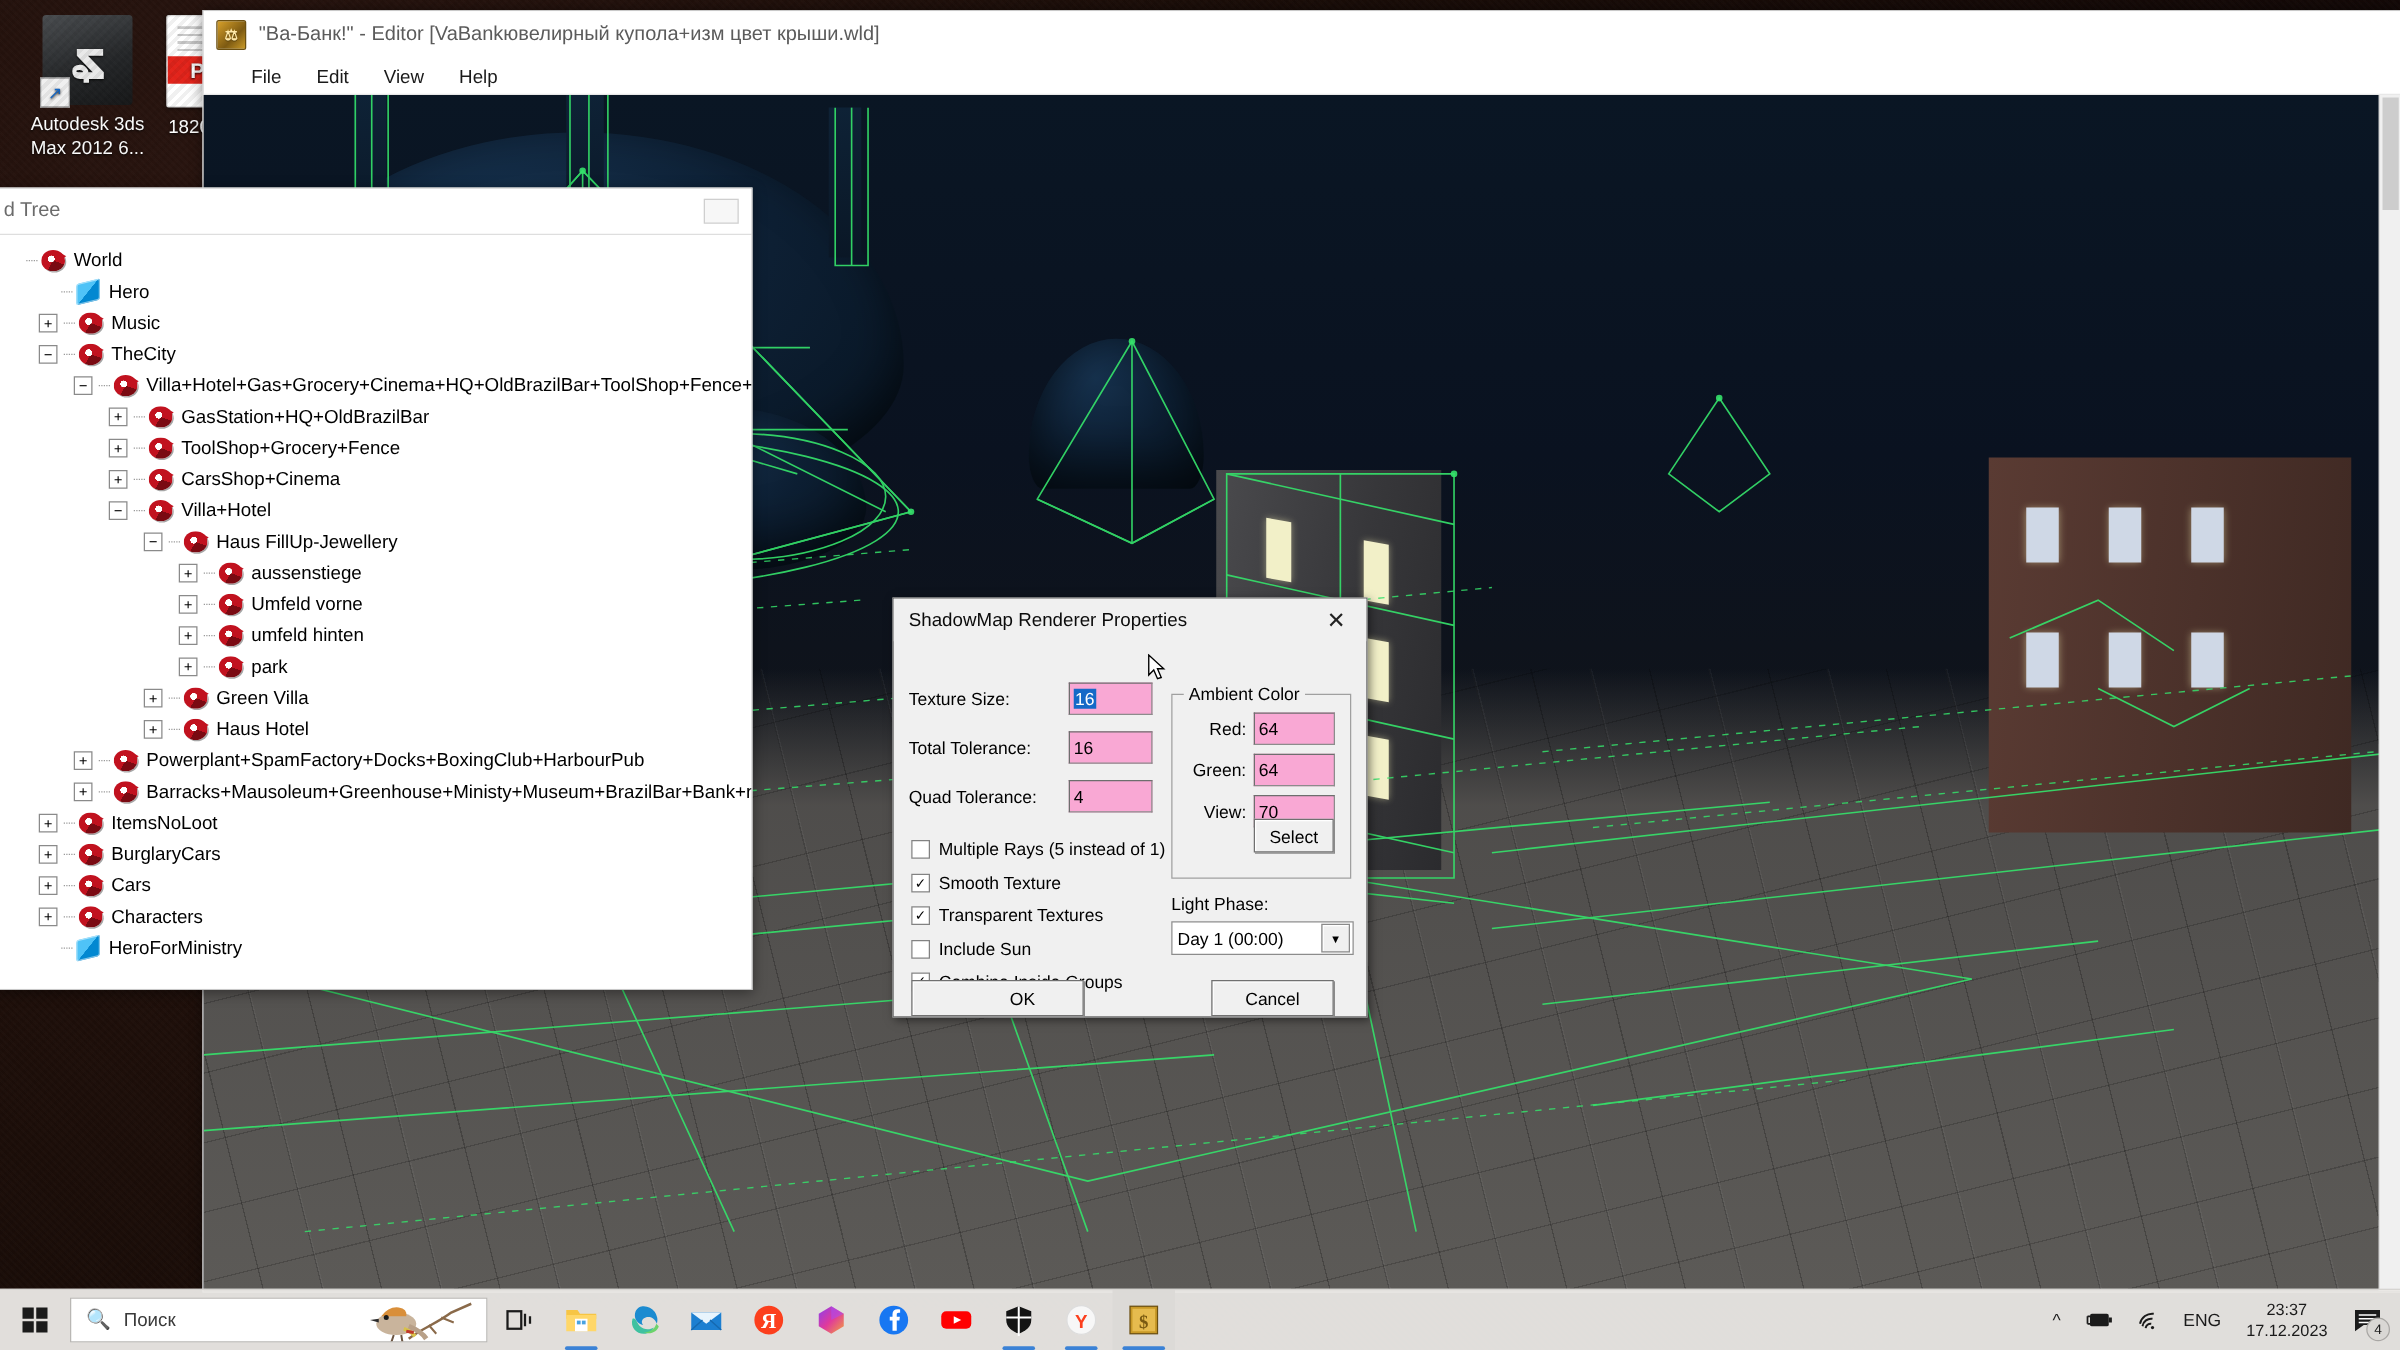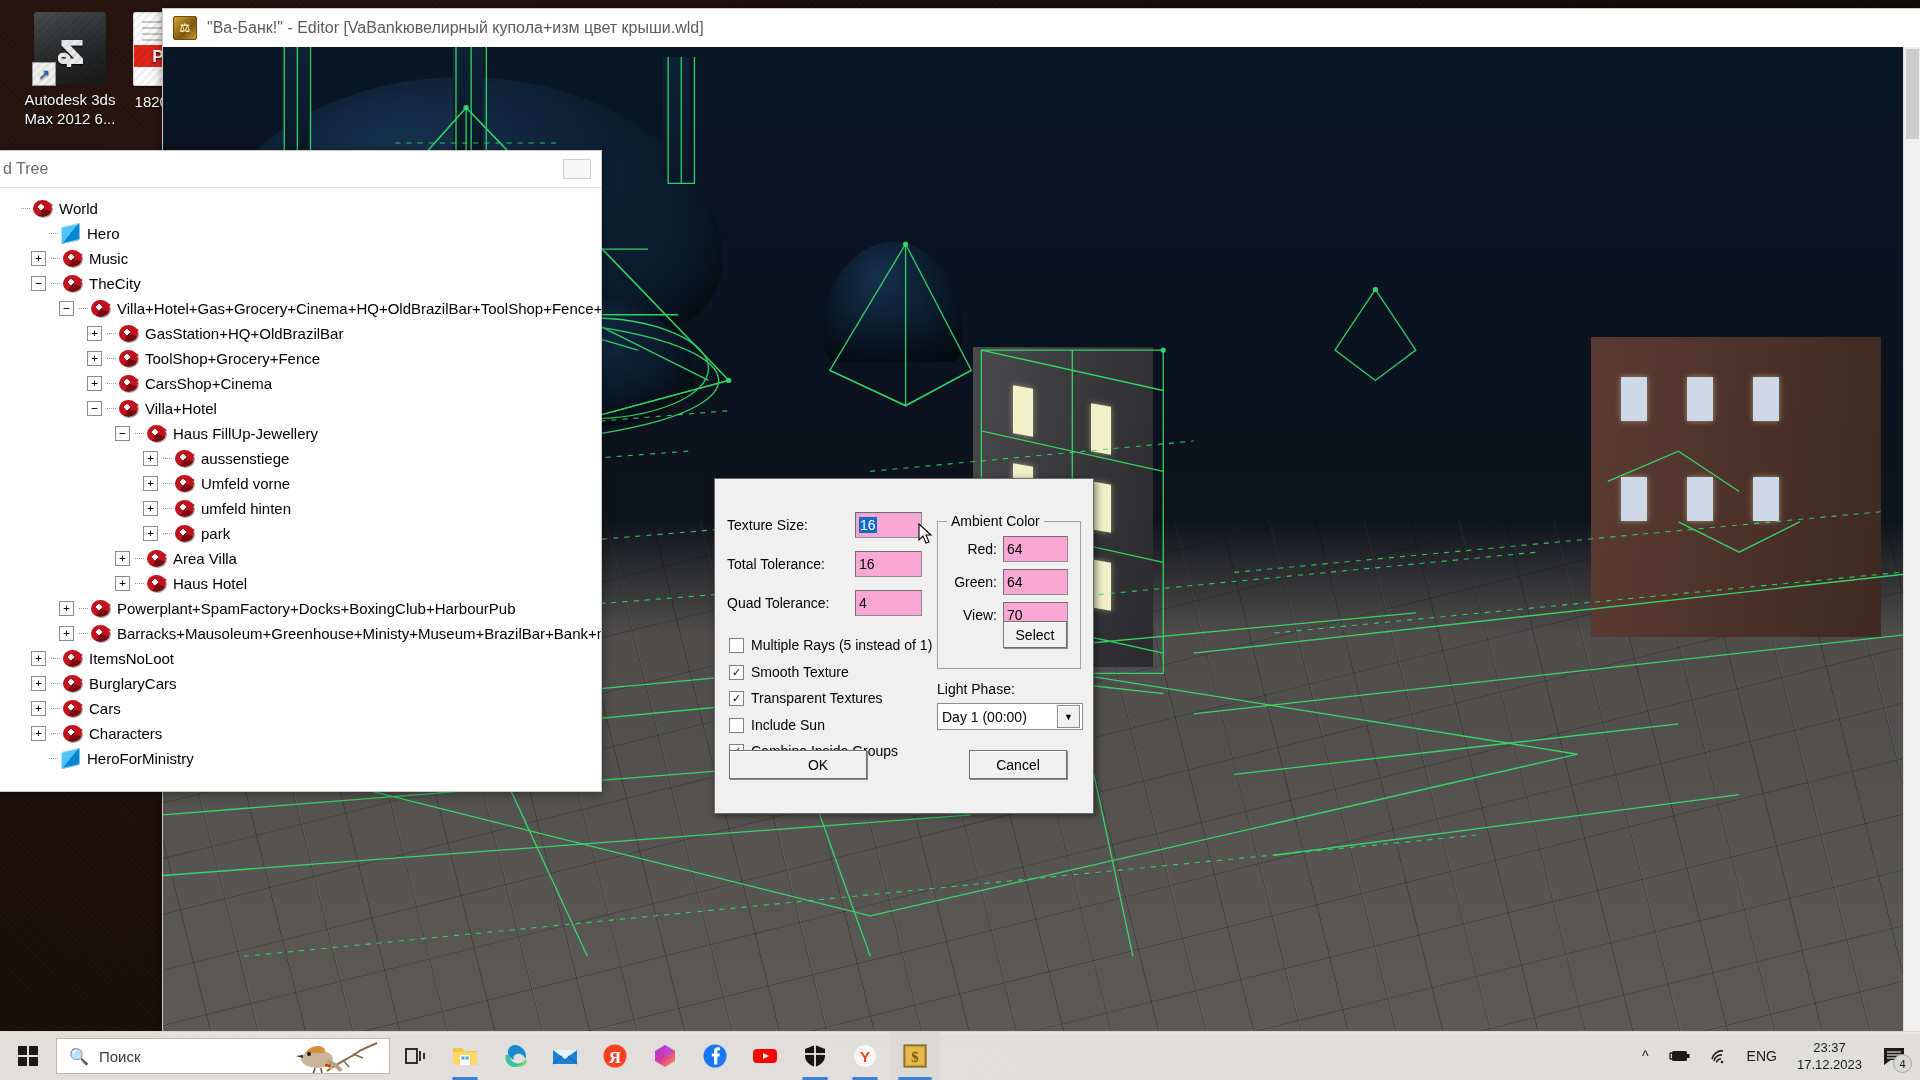--- a/index.html
+++ b/index.html
@@ -234,20 +234,26 @@
   </div>
 </div>
 
 <div id="editor">
 
   <div id="titlebar">
     <span class="appicon">⚖</span>
     <span class="ttl">"Ва-Банк!" - Editor [VaBankювелирный купола+изм цвет крыши.wld]</span>
   </div>
 
+  <div id="menubar">
+    <div class="mi">File</div>
+    <div class="mi">Edit</div>
+    <div class="mi">View</div>
+    <div class="mi">Help</div>
+  </div>
 
   <div id="viewport">
     <div class="vp-layer" id="vp-sky"></div>
 
     <div class="dome" style="left:40px;top:30px;width:520px;height:300px;"></div>
     <div class="dome" style="left:300px;top:250px;width:230px;height:130px;"></div>
     <div class="dome" style="left:660px;top:195px;width:140px;height:120px;border-radius:50% 50% 8% 8%/78% 78% 22% 22%;"></div>
 
     <div class="bldg" style="left:120px;top:0px;width:26px;height:120px;background:linear-gradient(180deg,#0e2236,#0a1726);"></div>
     <div class="bldg" style="left:290px;top:0px;width:30px;height:110px;background:linear-gradient(180deg,#0e2236,#0a1726);"></div>
@@ -429,21 +435,21 @@
       <div class="tnode" style="padding-left: 146px;">
         <span class="tw">+</span>
         <span class="tdots"></span>
         <span class="ticon grp"></span>
         <span>park</span>
       </div>
       <div class="tnode" style="padding-left: 118px;">
         <span class="tw">+</span>
         <span class="tdots"></span>
         <span class="ticon grp"></span>
-        <span>Area Villa</span>
+        <span>Green Villa</span>
       </div>
       <div class="tnode" style="padding-left: 118px;">
         <span class="tw">+</span>
         <span class="tdots"></span>
         <span class="ticon grp"></span>
         <span>Haus Hotel</span>
       </div>
       <div class="tnode" style="padding-left: 62px;">
         <span class="tw">+</span>
         <span class="tdots"></span>
@@ -483,20 +489,24 @@
       <div class="tnode" style="padding-left: 34px;">
         <span class="tw empty"></span>
         <span class="tdots"></span>
         <span class="ticon blue"></span>
         <span>HeroForMinistry</span>
       </div>
     </div>
 </div>
 
 <div id="dlg">
+  <div class="dh">
+    <span class="dt">ShadowMap Renderer Properties</span>
+    <span class="dx">✕</span>
+  </div>
 
   <div class="body">
 
     <span class="lbl" style="left:12px;top:38px;">Texture Size:</span>
     <span class="tb" style="left:140px;top:33px;width:62px;">
       <span class="sel">16</span>
     </span>
 
     <span class="lbl" style="left:12px;top:77px;">Total Tolerance:</span>
     <span class="tb" style="left:140px;top:72px;width:62px;">

